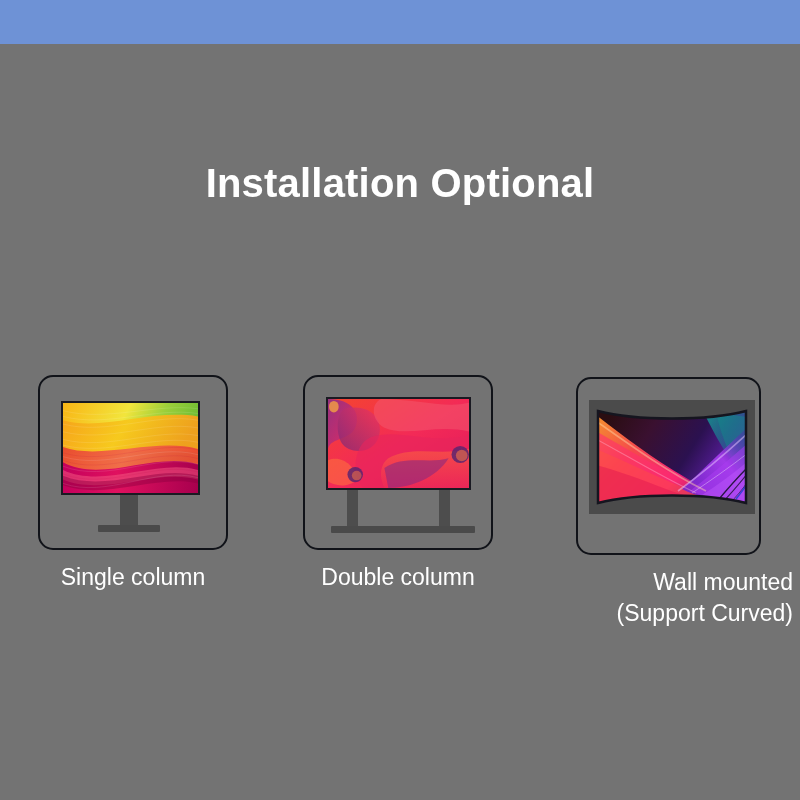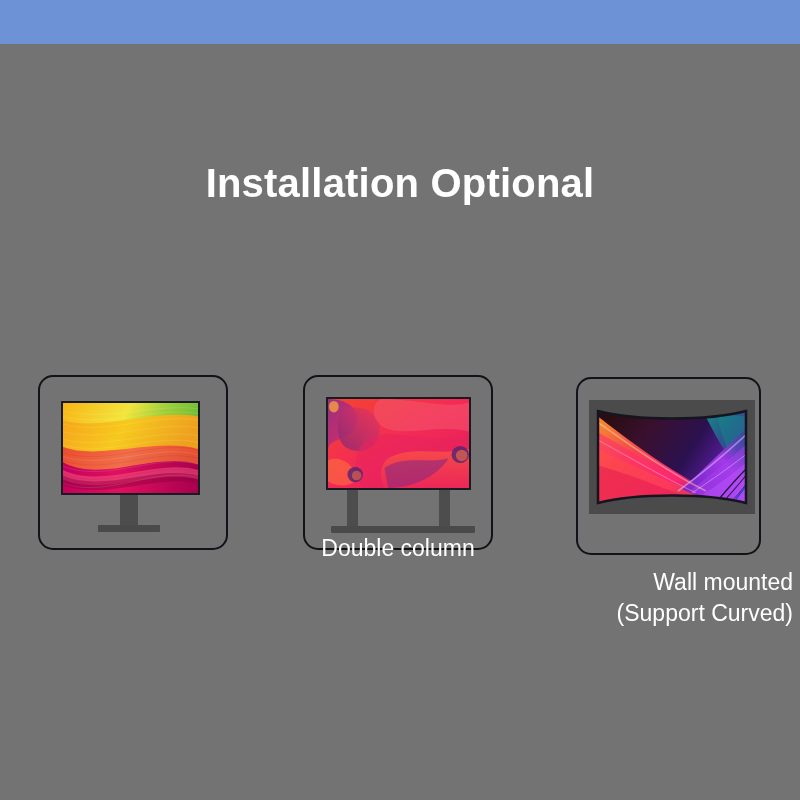--- a/index.html
+++ b/index.html
@@ -55,21 +55,21 @@
   .card-label {
     position: absolute;
     text-align: center;
     color: #ffffff;
     font-size: 23px;
     font-weight: normal;
     line-height: 31px;
     white-space: pre-line;
   }
   .label-1 { left: 8px;   top: 518px; width: 250px; }
-  .label-2 { left: 273px; top: 489px; width: 250px; }
+  .label-2 { left: 273px; top: 518px; width: 250px; }
   .label-3 { left: 543px; top: 523px; width: 250px; text-align: right; }
 
   
   .screen {
     position: absolute;
     box-sizing: border-box;
     border: 2px solid #1a1a22;
     overflow: hidden;
   }
   .screen-1 { left: 61px; top: 357px; width: 139px; height: 94px; }
@@ -172,20 +172,21 @@
       <g stroke="#b5003f" stroke-width="0.45" fill="none" opacity="0.25">
         <path d="M0,52 C45,66 95,38 139,49"></path>
         <path d="M0,60 C45,76 95,46 139,58"></path>
         <path d="M0,74 C45,92 95,60 139,72"></path>
       </g>
     </svg>
   </div>
   <div class="stand-neck neck-1"></div>
   <div class="stand-base base-1"></div>
 
+  <div class="card-label label-1">Single column</div>
 
   <div class="card card-2"></div>
 
   <div class="screen screen-2">
     <svg class="screen-img" viewBox="0 0 145 93" preserveAspectRatio="none">
       <defs>
         <linearGradient id="g2bg" x1="0" y1="0" x2="1" y2="1">
           <stop offset="0" stop-color="#f4452f"></stop>
           <stop offset="0.5" stop-color="#f32a57"></stop>
           <stop offset="1" stop-color="#e0185c"></stop>

